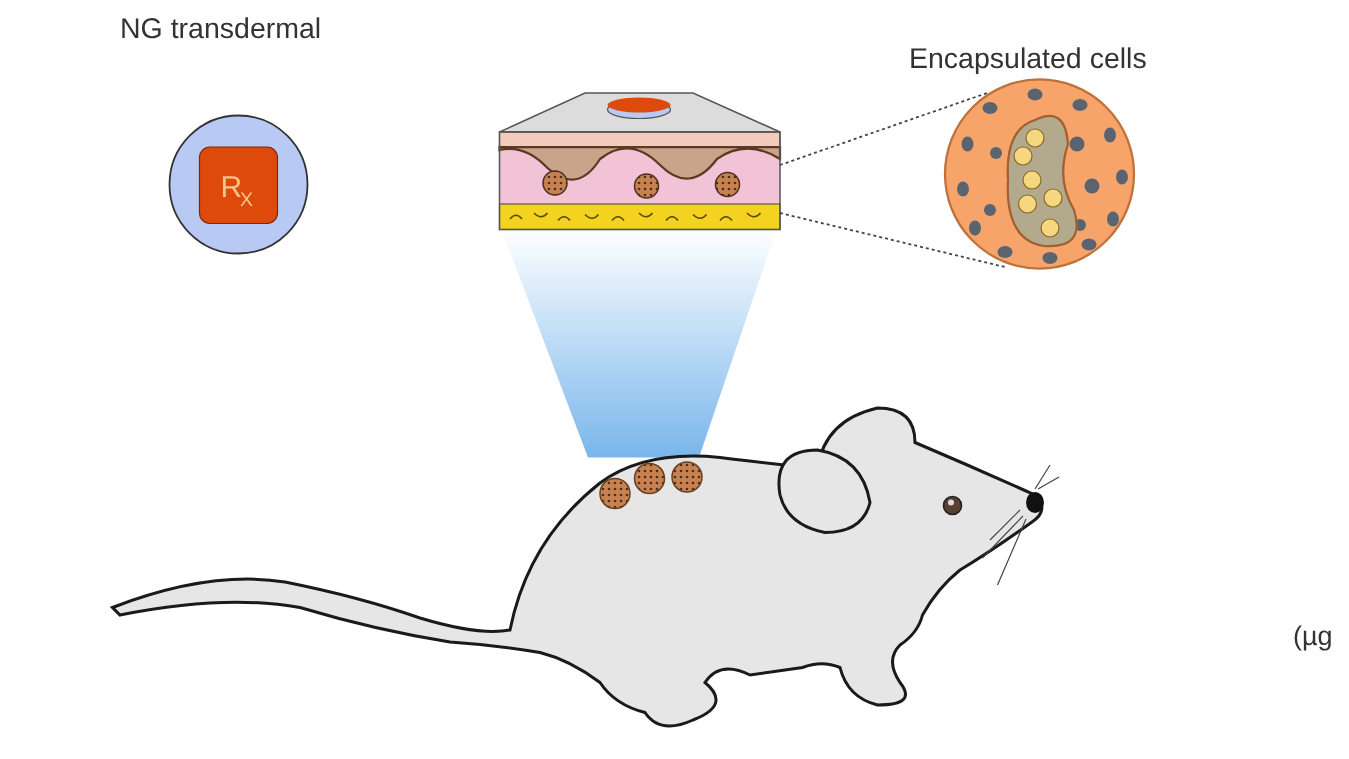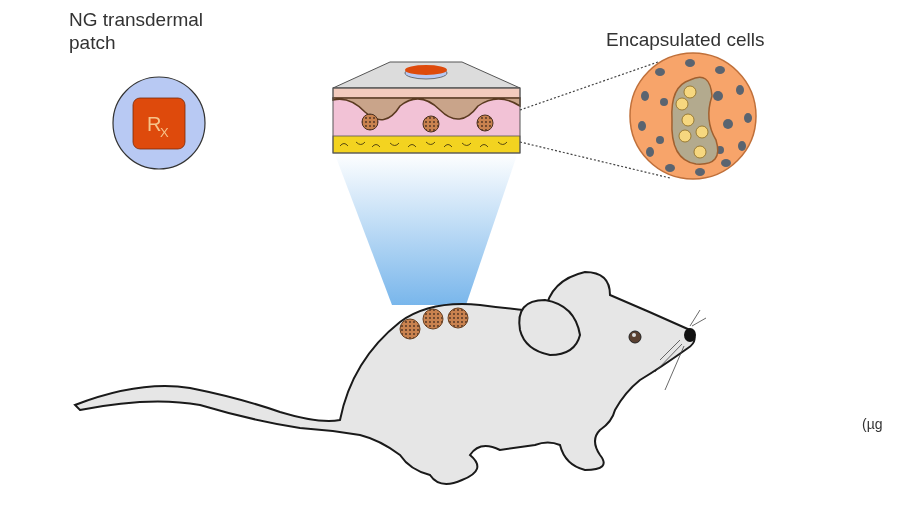--- a/index.html
+++ b/index.html
@@ -1,29 +1,28 @@
 <!DOCTYPE html>
 <html><head>
 <meta charset="utf-8">
 <style>
   html, body { margin:0; padding:0; background:#ffffff; }
   body { width:899px; height:506px; position:relative; overflow:hidden; font-family:"Liberation Sans", sans-serif; color:#333; }
   .label { position:absolute; font-size:19px; line-height:23px; color:#333; }
-  #lbl-patch { left:69px; top:8px; }
+  #lbl-patch { left:80px; top:8px; }
   #lbl-cells { left:606px; top:28px; }
-  #lbl-unit { left:862px; top:413px; font-size:14px; }
+  #lbl-unit { left:862px; top:413px; font-size:18px; }
   svg.scene { position:absolute; left:0; top:0; }
   .rx { font-family:"Liberation Sans", sans-serif; fill:#f6c38a; }
 </style>
 </head>
 <body>
 
 <div class="label" id="lbl-patch">
   <div>NG transdermal</div>
-  <div>patch</div>
 </div>
 <div class="label" id="lbl-cells">Encapsulated cells</div>
 <div class="label" id="lbl-unit">(µg</div>
 
 <svg class="scene" width="899" height="506" viewBox="0 0 899 506">
   <defs>
     <linearGradient id="beam" x1="0" y1="0" x2="0" y2="1">
       <stop offset="0" stop-color="#ffffff"></stop>
       <stop offset="1" stop-color="#6aaee9"></stop>
     </linearGradient>

